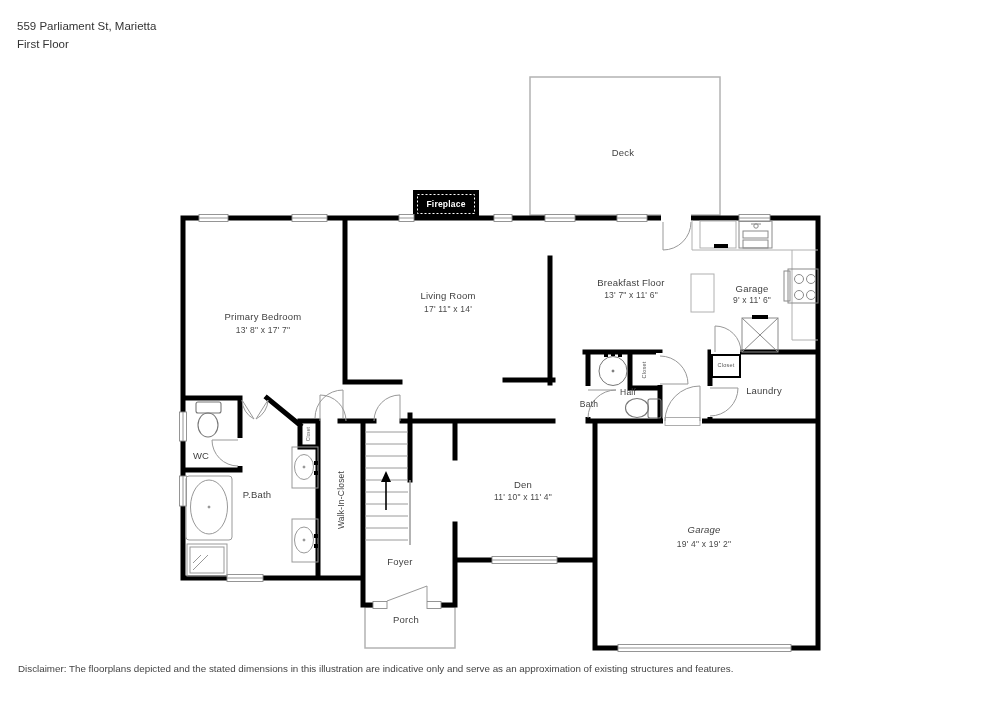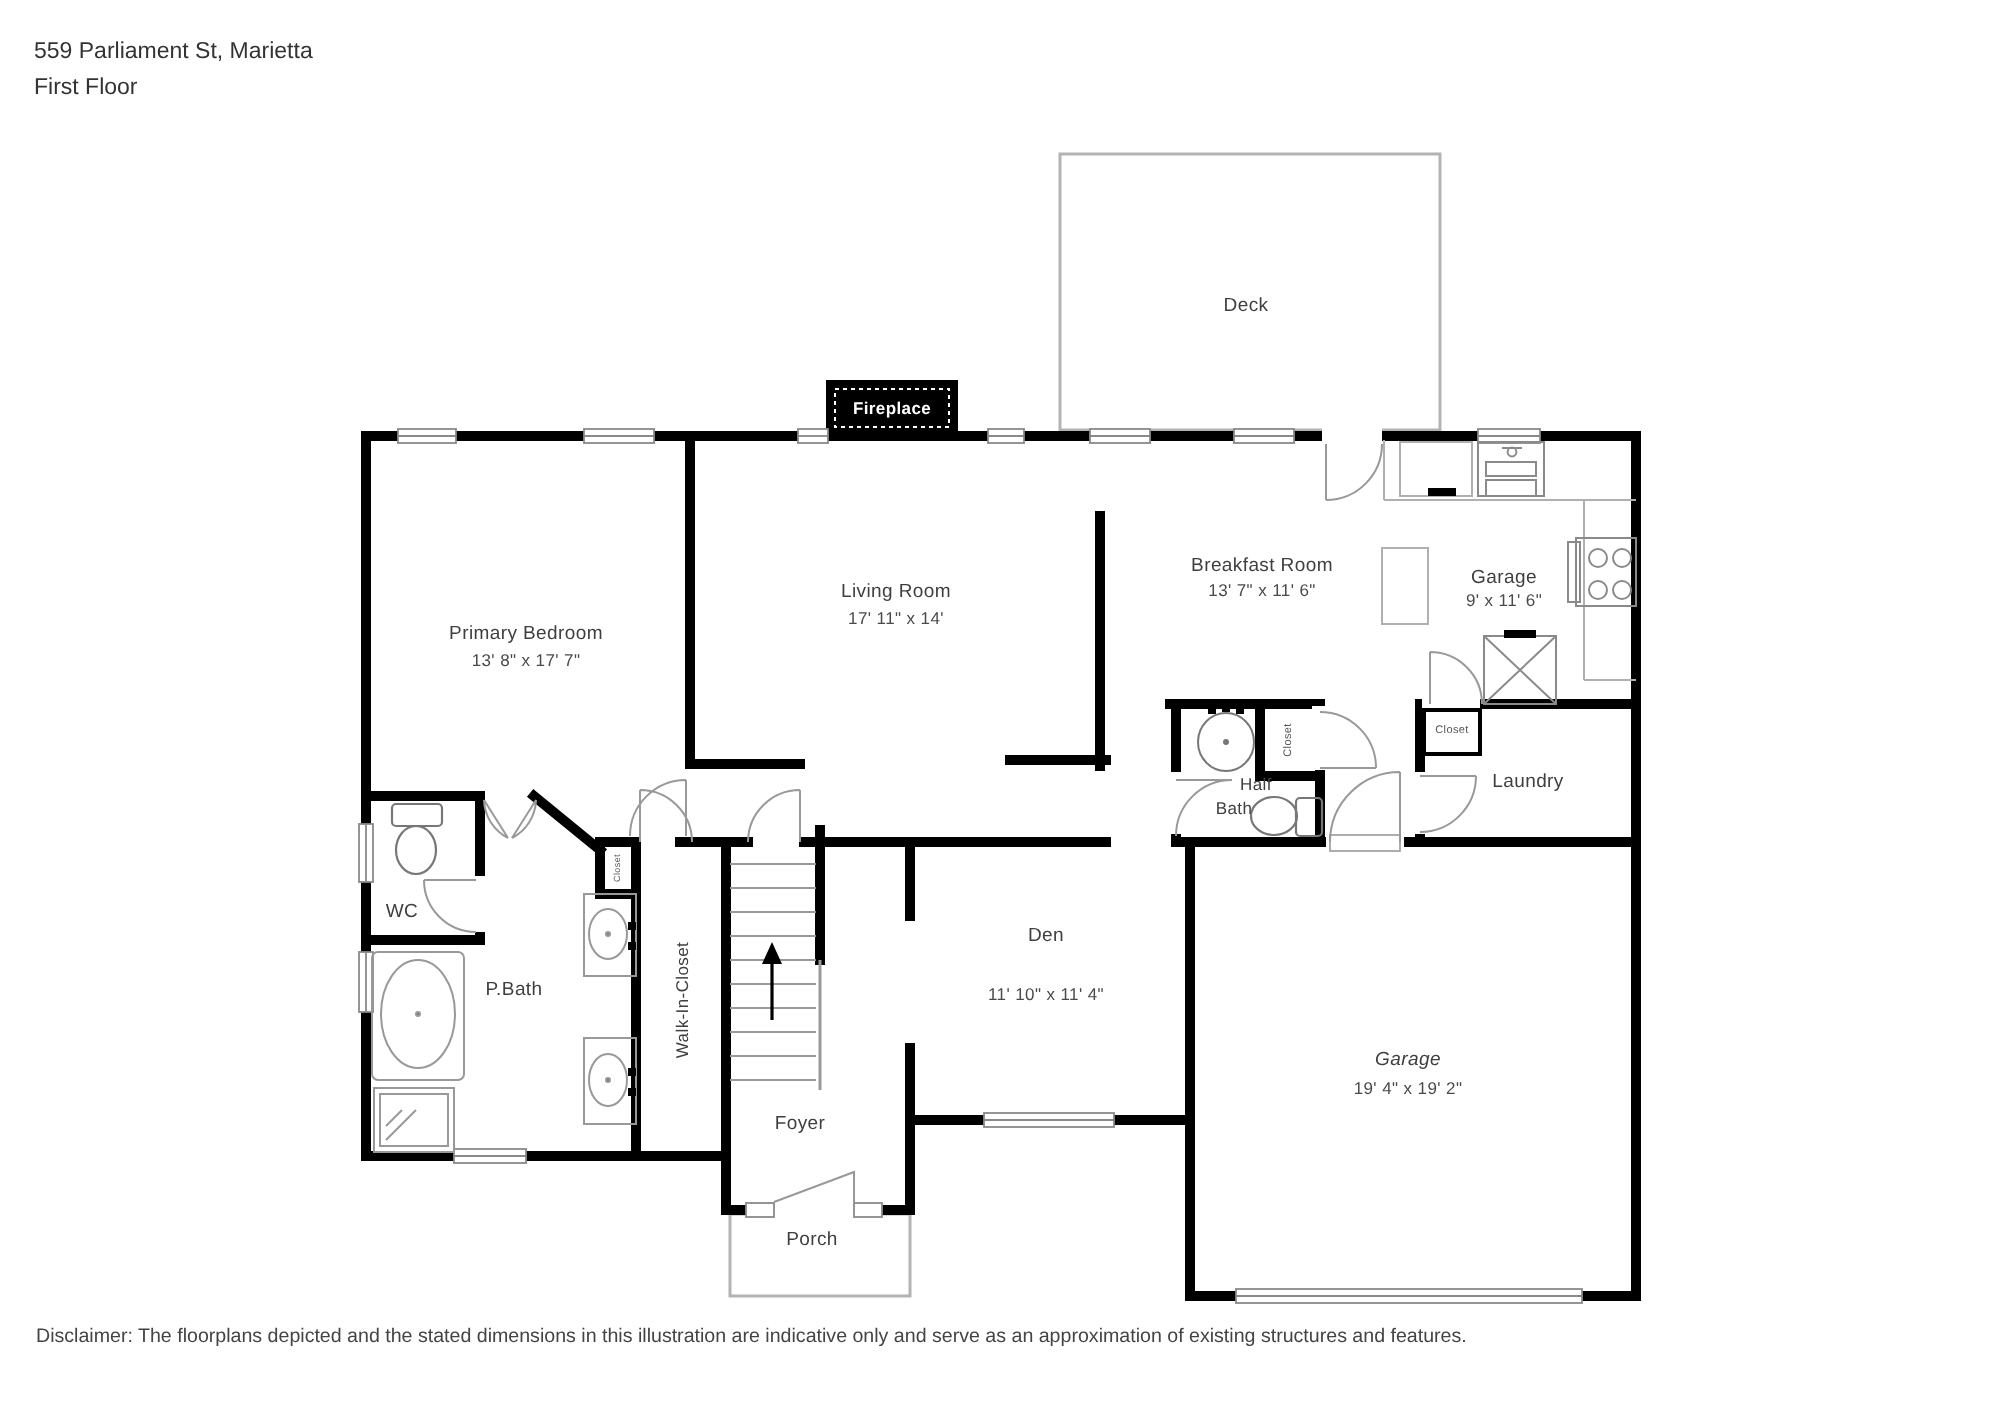--- a/index.html
+++ b/index.html
@@ -199,42 +199,42 @@
 
     <rect x="712" y="355" width="28" height="22" fill="#fff" stroke="#000" stroke-width="2"></rect>
   </svg>
 
   <div class="lbl" style="left:623px;top:153px;">Deck</div>
   <div class="lbl fp" style="left:446px;top:204px;">Fireplace</div>
 
   <div class="lbl" style="left:448px;top:296px;">Living Room</div>
   <div class="lbl dim" style="left:448px;top:309px;">17' 11" x 14'</div>
 
-  <div class="lbl" style="left:631px;top:283px;">Breakfast Room</div>
+  <div class="lbl" style="left:631px;top:283px;">Breakfast Floor</div>
   <div class="lbl dim" style="left:631px;top:295px;">13' 7" x 11' 6"</div>
 
   <div class="lbl" style="left:752px;top:289px;">Garage</div>
   <div class="lbl dim" style="left:752px;top:300px;">9' x 11' 6"</div>
 
   <div class="lbl" style="left:263px;top:317px;">Primary Bedroom</div>
   <div class="lbl dim" style="left:263px;top:330px;">13' 8" x 17' 7"</div>
 
   <div class="lbl" style="left:617px;top:392px;font-size:8.5px;padding-left:22px;">Half</div>
-  <div class="lbl" style="left:617px;top:404px;font-size:8.5px;">Bath</div>
+  <div class="lbl" style="left:589px;top:404px;font-size:8.5px;">Bath</div>
 
   <div class="lbl vert tiny" style="left:645px;top:370px;">Closet</div>
   <div class="lbl tiny" style="left:726px;top:366px;">Closet</div>
   <div class="lbl vert micro" style="left:309px;top:434px;">Closet</div>
 
   <div class="lbl" style="left:764px;top:391px;">Laundry</div>
   <div class="lbl" style="left:201px;top:456px;">WC</div>
   <div class="lbl" style="left:257px;top:495px;">P.Bath</div>
   <div class="lbl vert" style="left:341px;top:500px;font-size:8.5px;">Walk-In-Closet</div>
 
-  <div class="lbl" style="left:523px;top:468px;">Den</div>
+  <div class="lbl" style="left:523px;top:485px;">Den</div>
   <div class="lbl dim" style="left:523px;top:497px;">11' 10" x 11' 4"</div>
 
   <div class="lbl" style="left:400px;top:562px;">Foyer</div>
   <div class="lbl" style="left:406px;top:620px;">Porch</div>
 
   <div class="lbl" style="left:704px;top:530px;font-style:italic;">Garage</div>
   <div class="lbl dim" style="left:704px;top:544px;">19' 4" x 19' 2"</div>
 
   <div class="disc" style="top:663px;">Disclaimer: The floorplans depicted and the stated dimensions in this illustration are indicative only and serve as an approximation of existing structures and features.</div>
 

